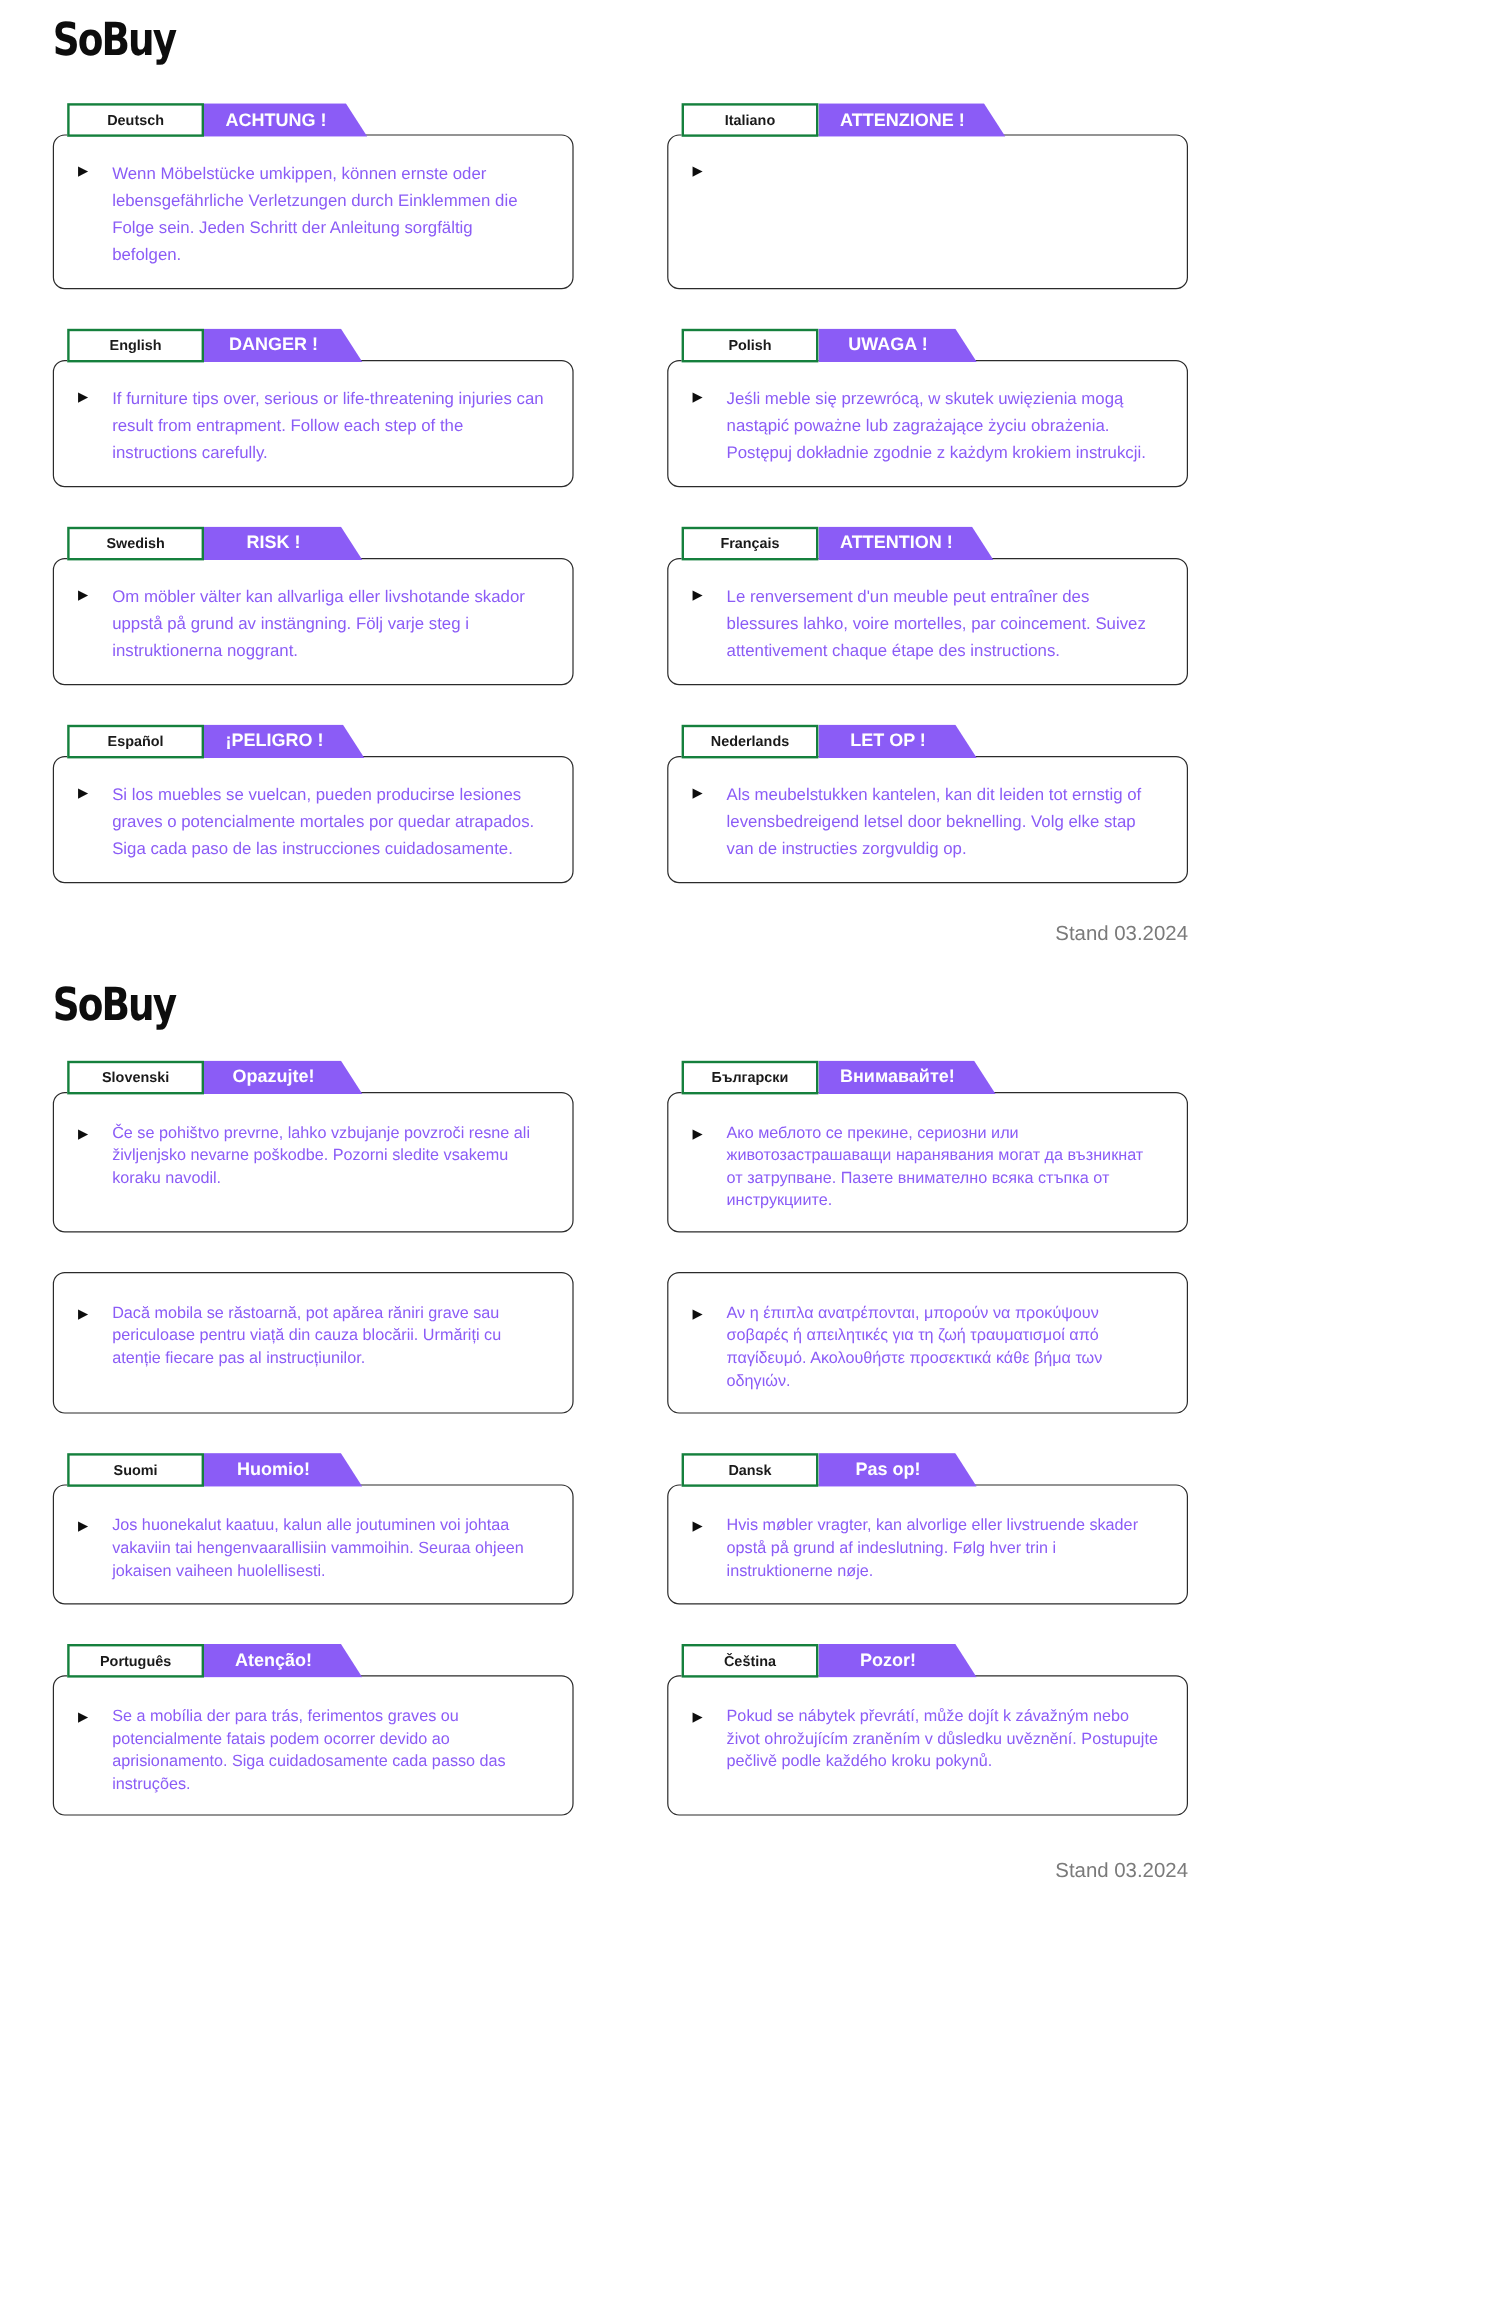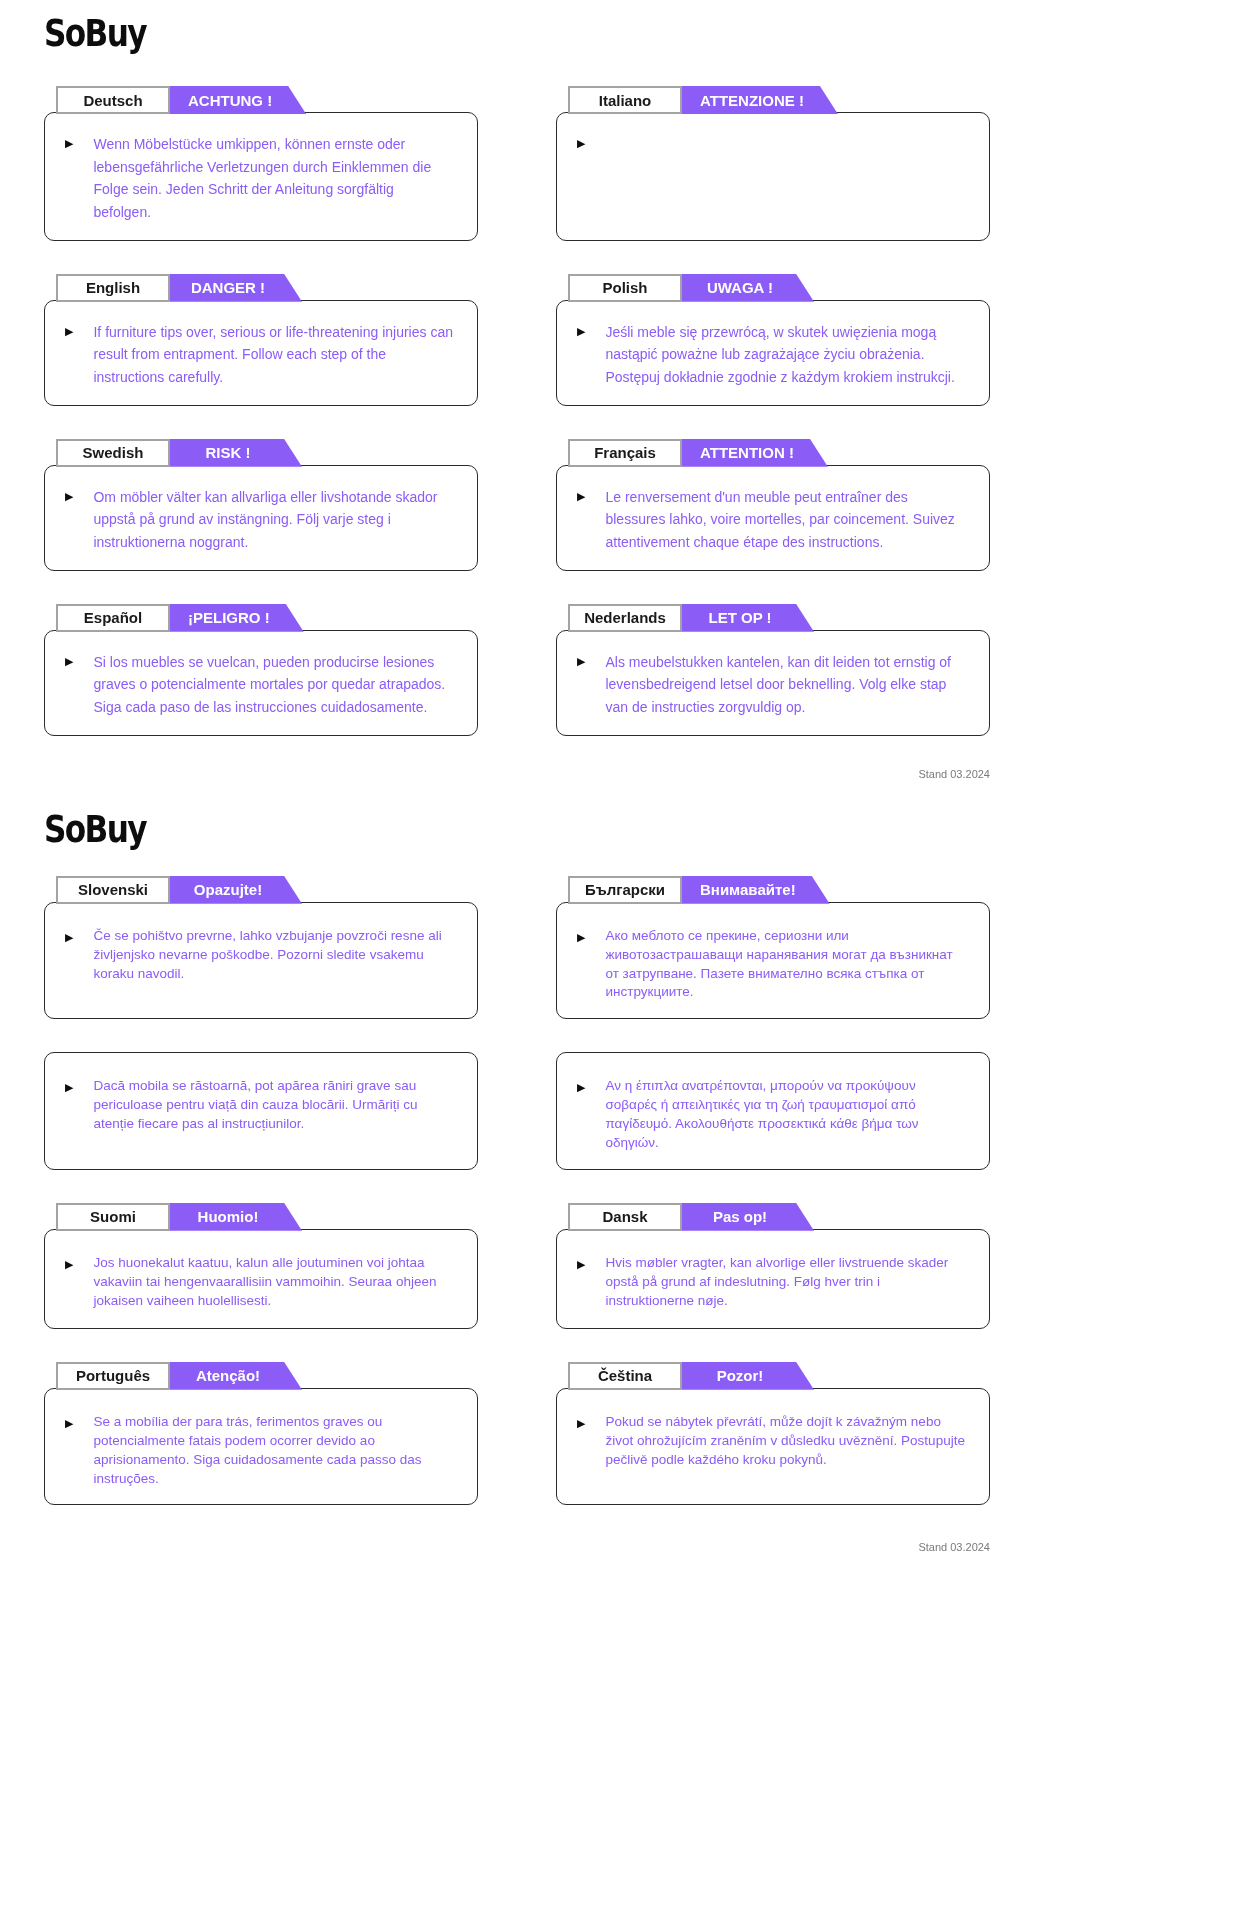--- a/index.html
+++ b/index.html
@@ -41,23 +41,23 @@
     display: flex;
     align-items: stretch;
     margin-left: 12px;
     margin-bottom: -2px;
     position: relative;
     z-index: 2;
     height: 28px;
   }
   .lang-tab {
     background: #ffffff;
-    border: 2px solid #a3a3a3;
+    border: 2px solid #15803d;
     font-weight: bold;
-    font-size: 15px;
+    font-size: 12px;
     min-width: 114px;
     padding: 0 12px;
     display: flex;
     align-items: center;
     justify-content: center;
     white-space: nowrap;
   }
   .alert-tab {
     background: #8b5cf6;
     color: #ffffff;
@@ -98,21 +98,21 @@
   }
   .page-2 .warning-text {
     font-size: 13.5px;
     line-height: 1.4;
   }
   .page-2 .block-body { min-height: 100px; padding-top: 24px; }
 
   .footer-note {
     text-align: right;
     color: #7a7a7a;
-    font-size: 11px;
+    font-size: 17px;
     margin-top: 32px;
   }
   .page-2 .footer-note { margin-top: 36px; }
 </style>
 </head>
 <body>
 
 <div class="content page-1">
   <div class="brand-logo">SoBuy</div>
 

